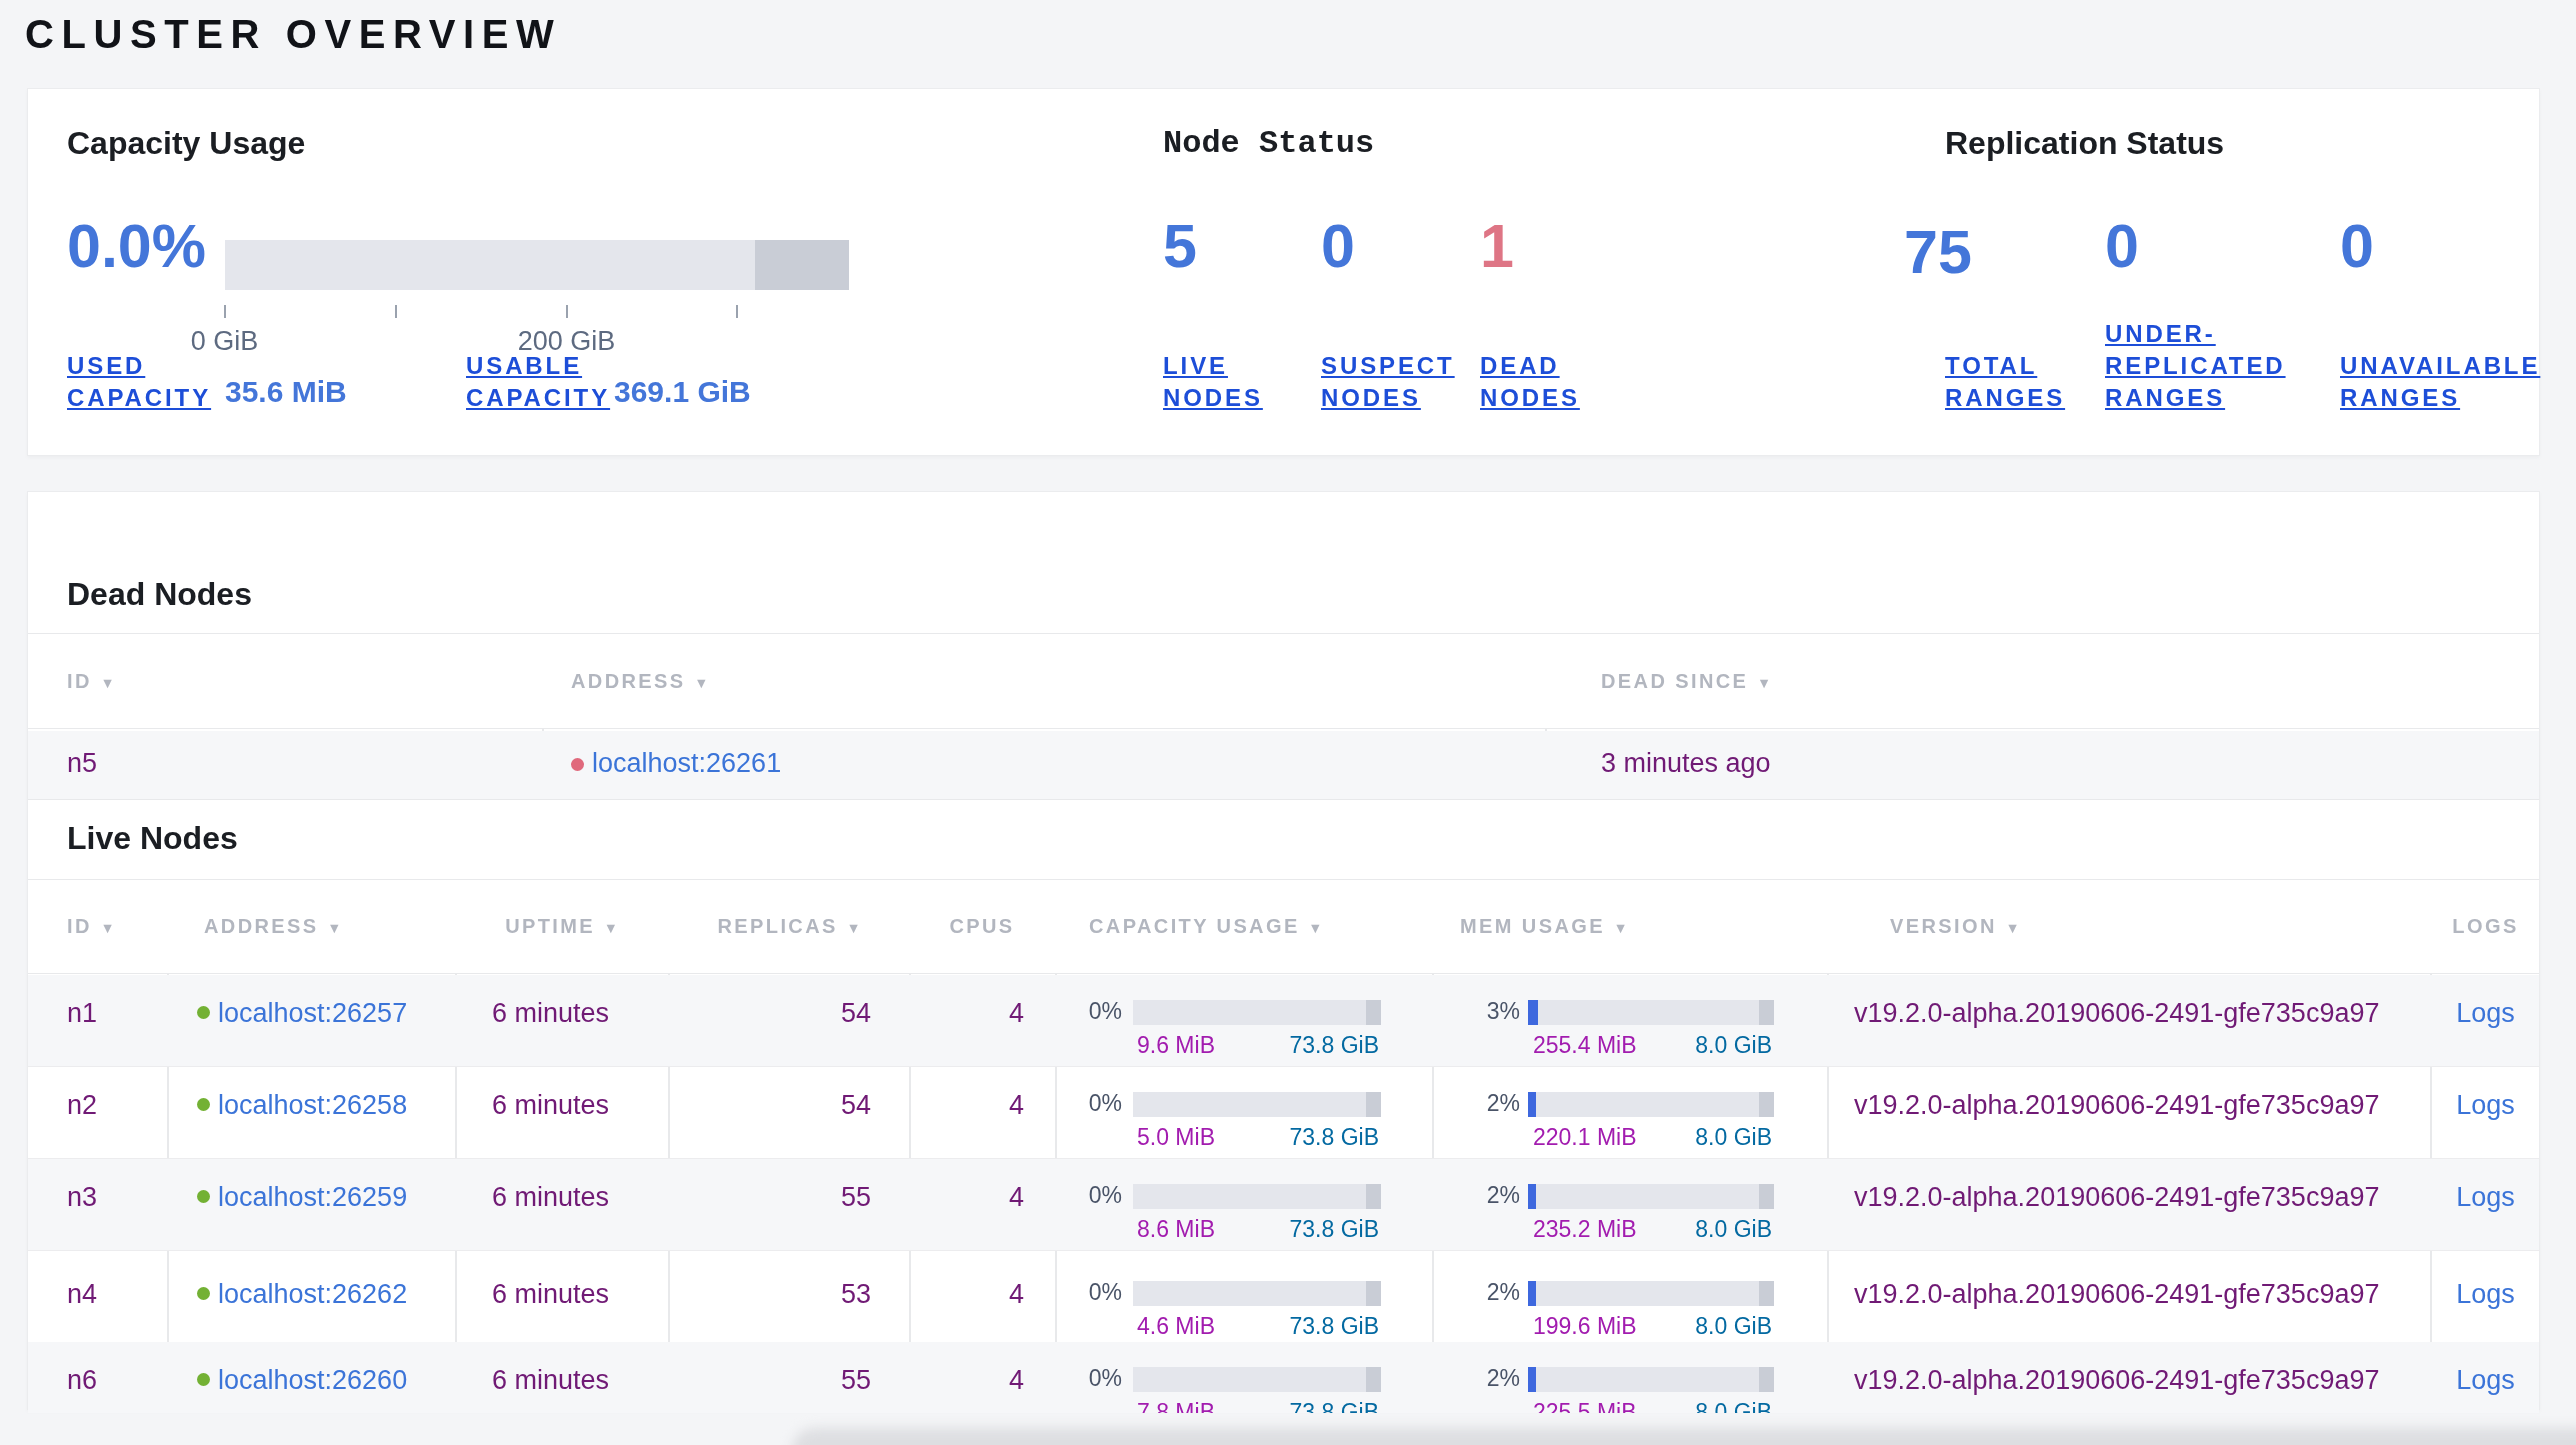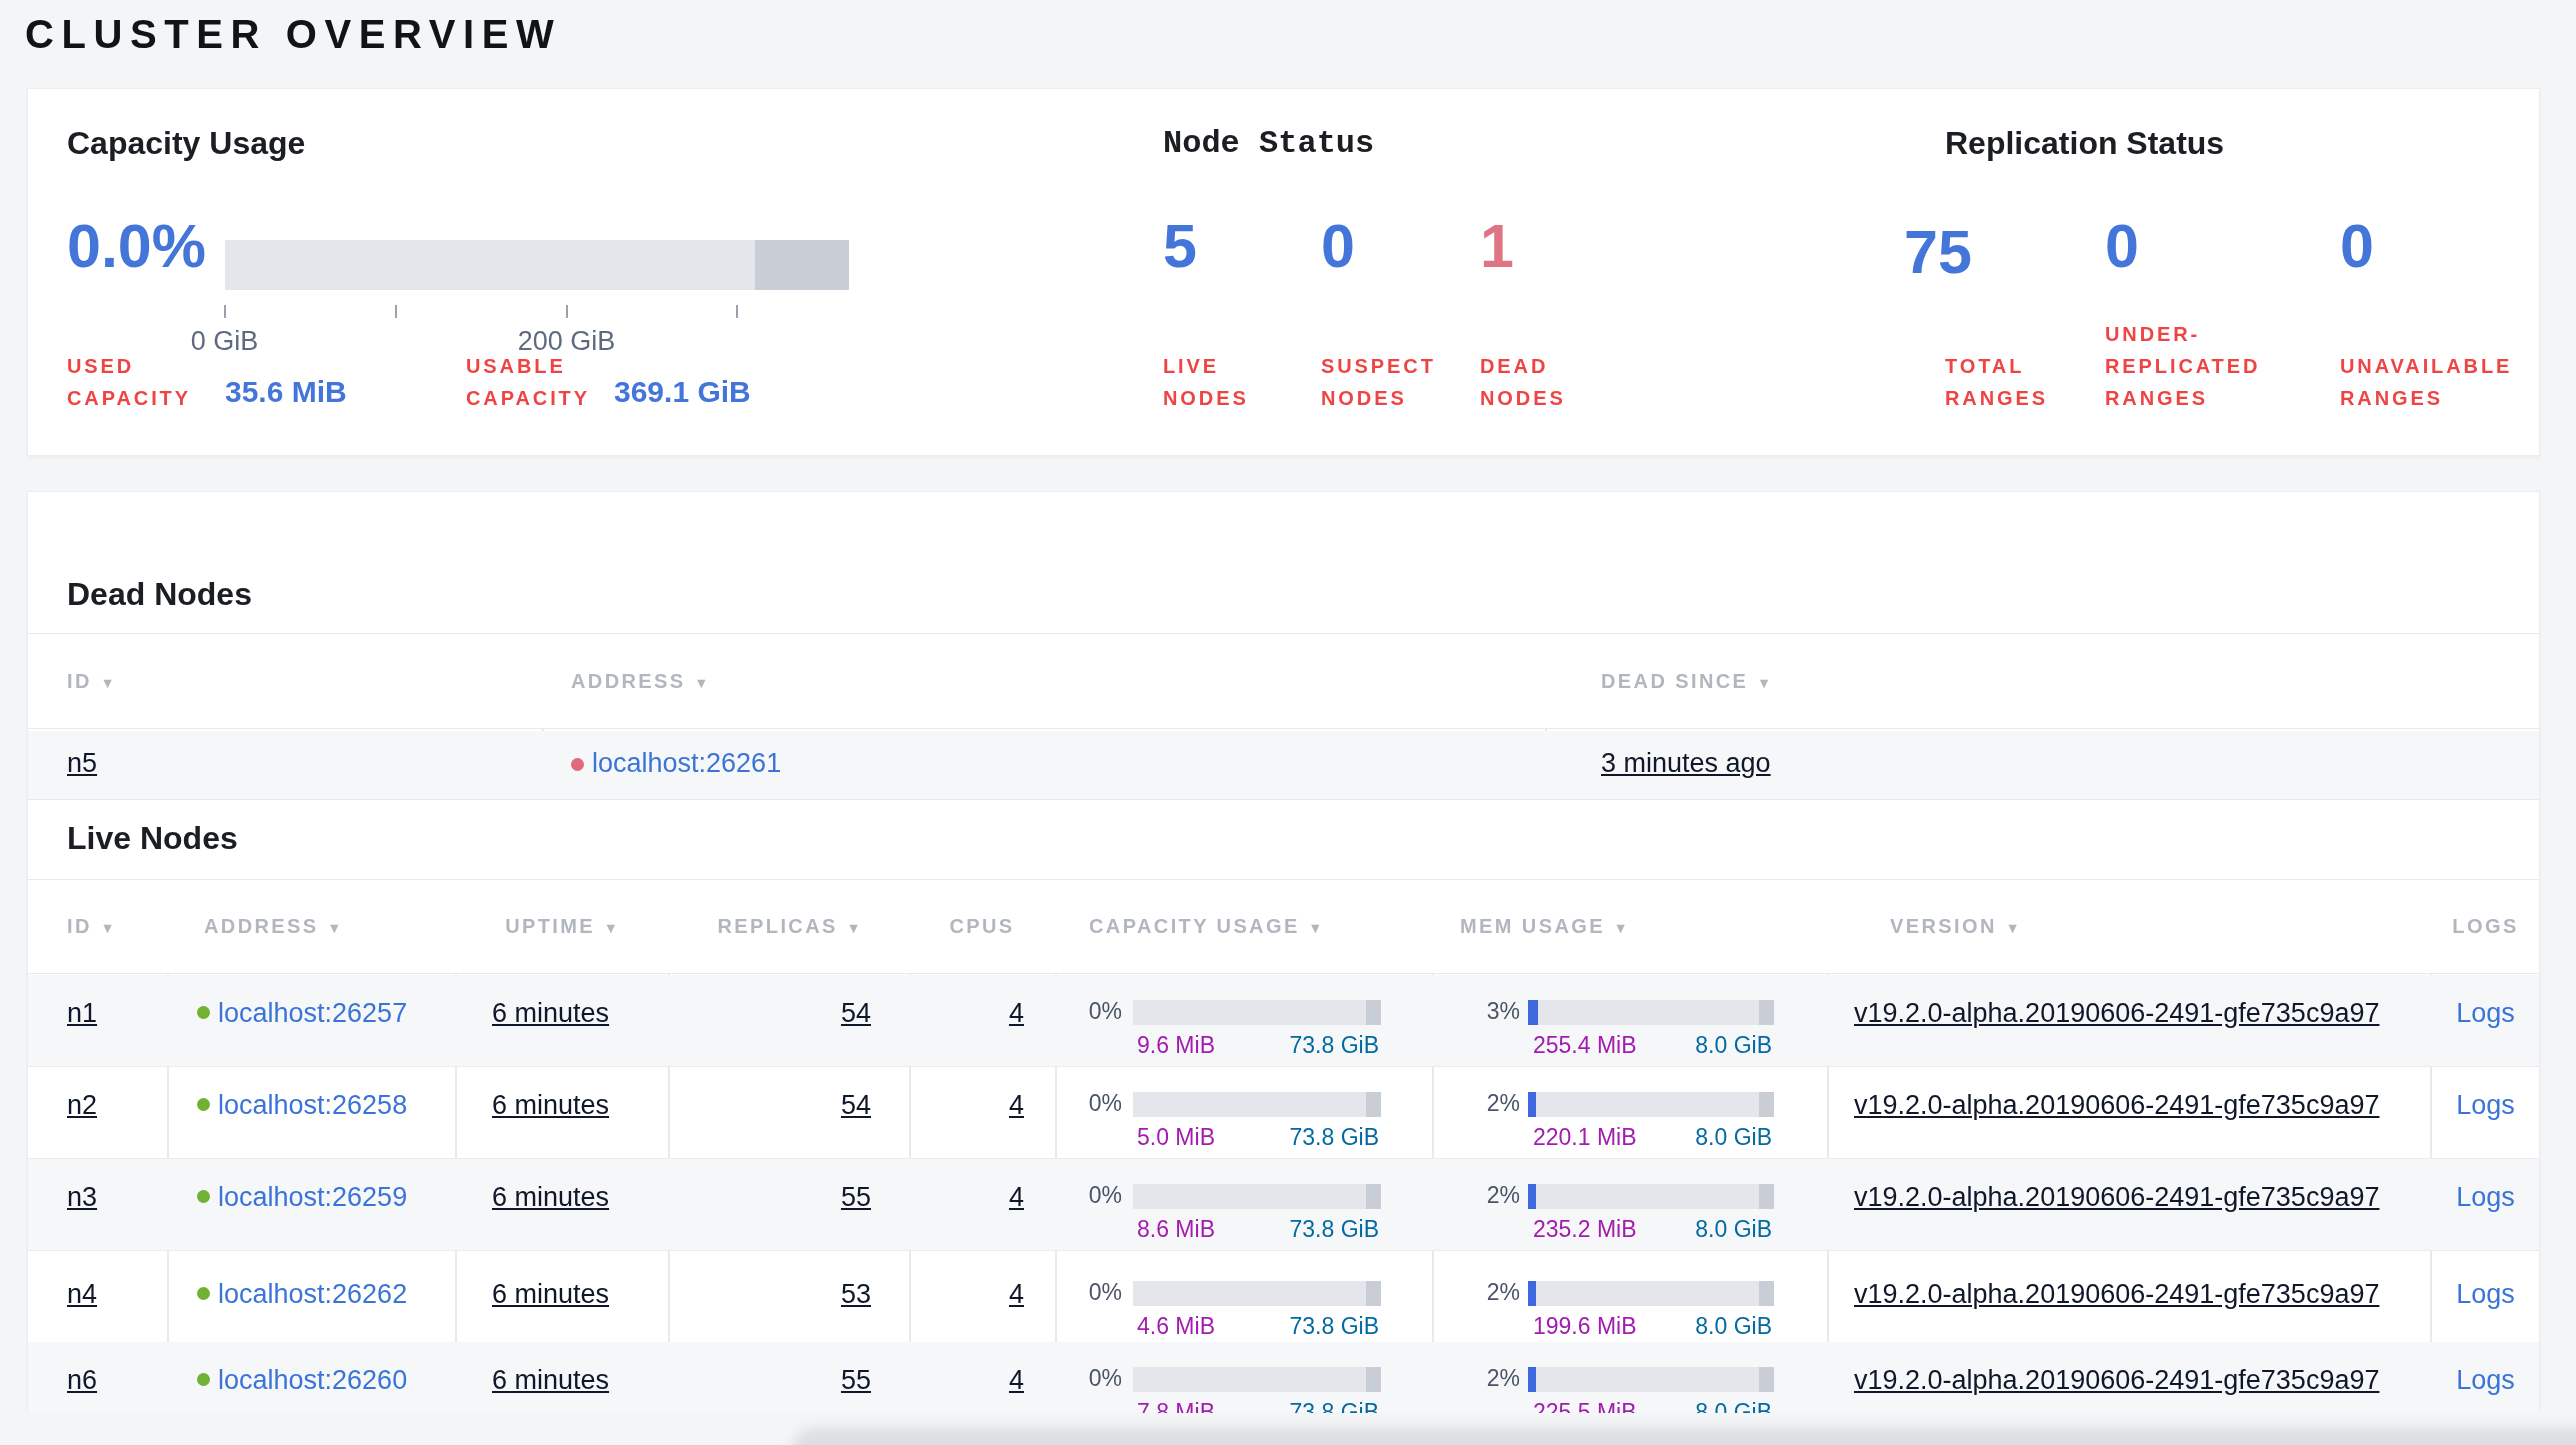--- a/index.html
+++ b/index.html
@@ -13,22 +13,22 @@
   .card { position:absolute; background:#ffffff; border:1px solid #ebecee;
           box-shadow:0 1.9px 3.8px rgba(0,0,0,0.03); }
   .summary-card { left:27px; top:88px; width:2513px; height:368px; }
 
   .sec-title { position:absolute; top:36px; font-size:32px; font-weight:600; color:#1b1e23; }
 
   .big-num { position:absolute; top:124px; font-size:61px; font-weight:600; color:#4476d9;
              line-height:1.1; }
   .big-num.red { color:#de7585; }
 
-  .stat-label { position:absolute; bottom:41px; font-size:20px; font-weight:600; color:#ef4444;
-                letter-spacing:2.9px; line-height:32px; }
+  .stat-label { position:absolute; bottom:41px; font-size:24px; font-weight:600; color:#1d4ed8;
+                letter-spacing:2.9px; line-height:32px;text-decoration:underline; }
 
   .gauge-pct { position:absolute; left:39px; top:122px; font-size:61px; font-weight:600; color:#4476d9; }
   .gauge-bar { position:absolute; left:197px; top:151px; width:624px; height:50px; background:#e4e6ec; }
   .gauge-bar .endcap { position:absolute; right:0; top:0; width:94px; height:100%; background:#c9cdd6; }
   .tick { position:absolute; top:216px; width:1.9px; height:13.4px; background:#9aa2ae; }
   .tick-label { position:absolute; top:237px; width:153px; text-align:center; font-size:27px; color:#5d6a80; }
 
   .cap-value { position:absolute; font-size:30px; font-weight:600; color:#4476d9; bottom:46px; }
 
   .sheet { left:27px; top:491px; width:2513px; height:919px; }
@@ -40,21 +40,21 @@
                 letter-spacing:2.9px; color:#3b74d8; cursor:pointer; }
   .view-caret { font-size:18px; margin-left:13.4px; letter-spacing:0; }
 
   .group-heading { position:absolute; left:39px; font-size:32px; font-weight:600; color:#1b1e23; }
 
   .vdiv { position:absolute; top:0; width:1.9px; background:#e8e9eb; }
 
   .th { position:absolute; font-size:20px; font-weight:600; letter-spacing:2.4px; color:#b2b6bf; white-space:nowrap; }
   .arrow { font-size:14.3px; color:#b2b6bf; margin-left:8.6px; letter-spacing:0; }
 
-  .cell { position:absolute; font-size:27px; color:#0f172a; white-space:nowrap;text-decoration:underline; }
+  .cell { position:absolute; font-size:27px; color:#701a75; white-space:nowrap; }
   a.link { color:#3b74d8; text-decoration:none; cursor:pointer; }
   .dot { position:absolute; width:13.4px; height:13.4px; border-radius:50%; }
   .dot.green { background:#73b134; }
   .dot.red { background:#e0697c; }
 
   
   .dead-table { position:absolute; left:0; top:141px; width:100%; height:166px; border-top:1.9px solid #e8e9eb; }
   .dead-head { position:absolute; left:0; top:0; width:100%; height:95px; border-bottom:1.9px solid #e8e9eb; background:#fff; }
   .dead-row { position:absolute; left:0; top:97px; width:100%; height:69px; background:#f6f7f9; border-bottom:1.9px solid #e8e9eb; }
 

